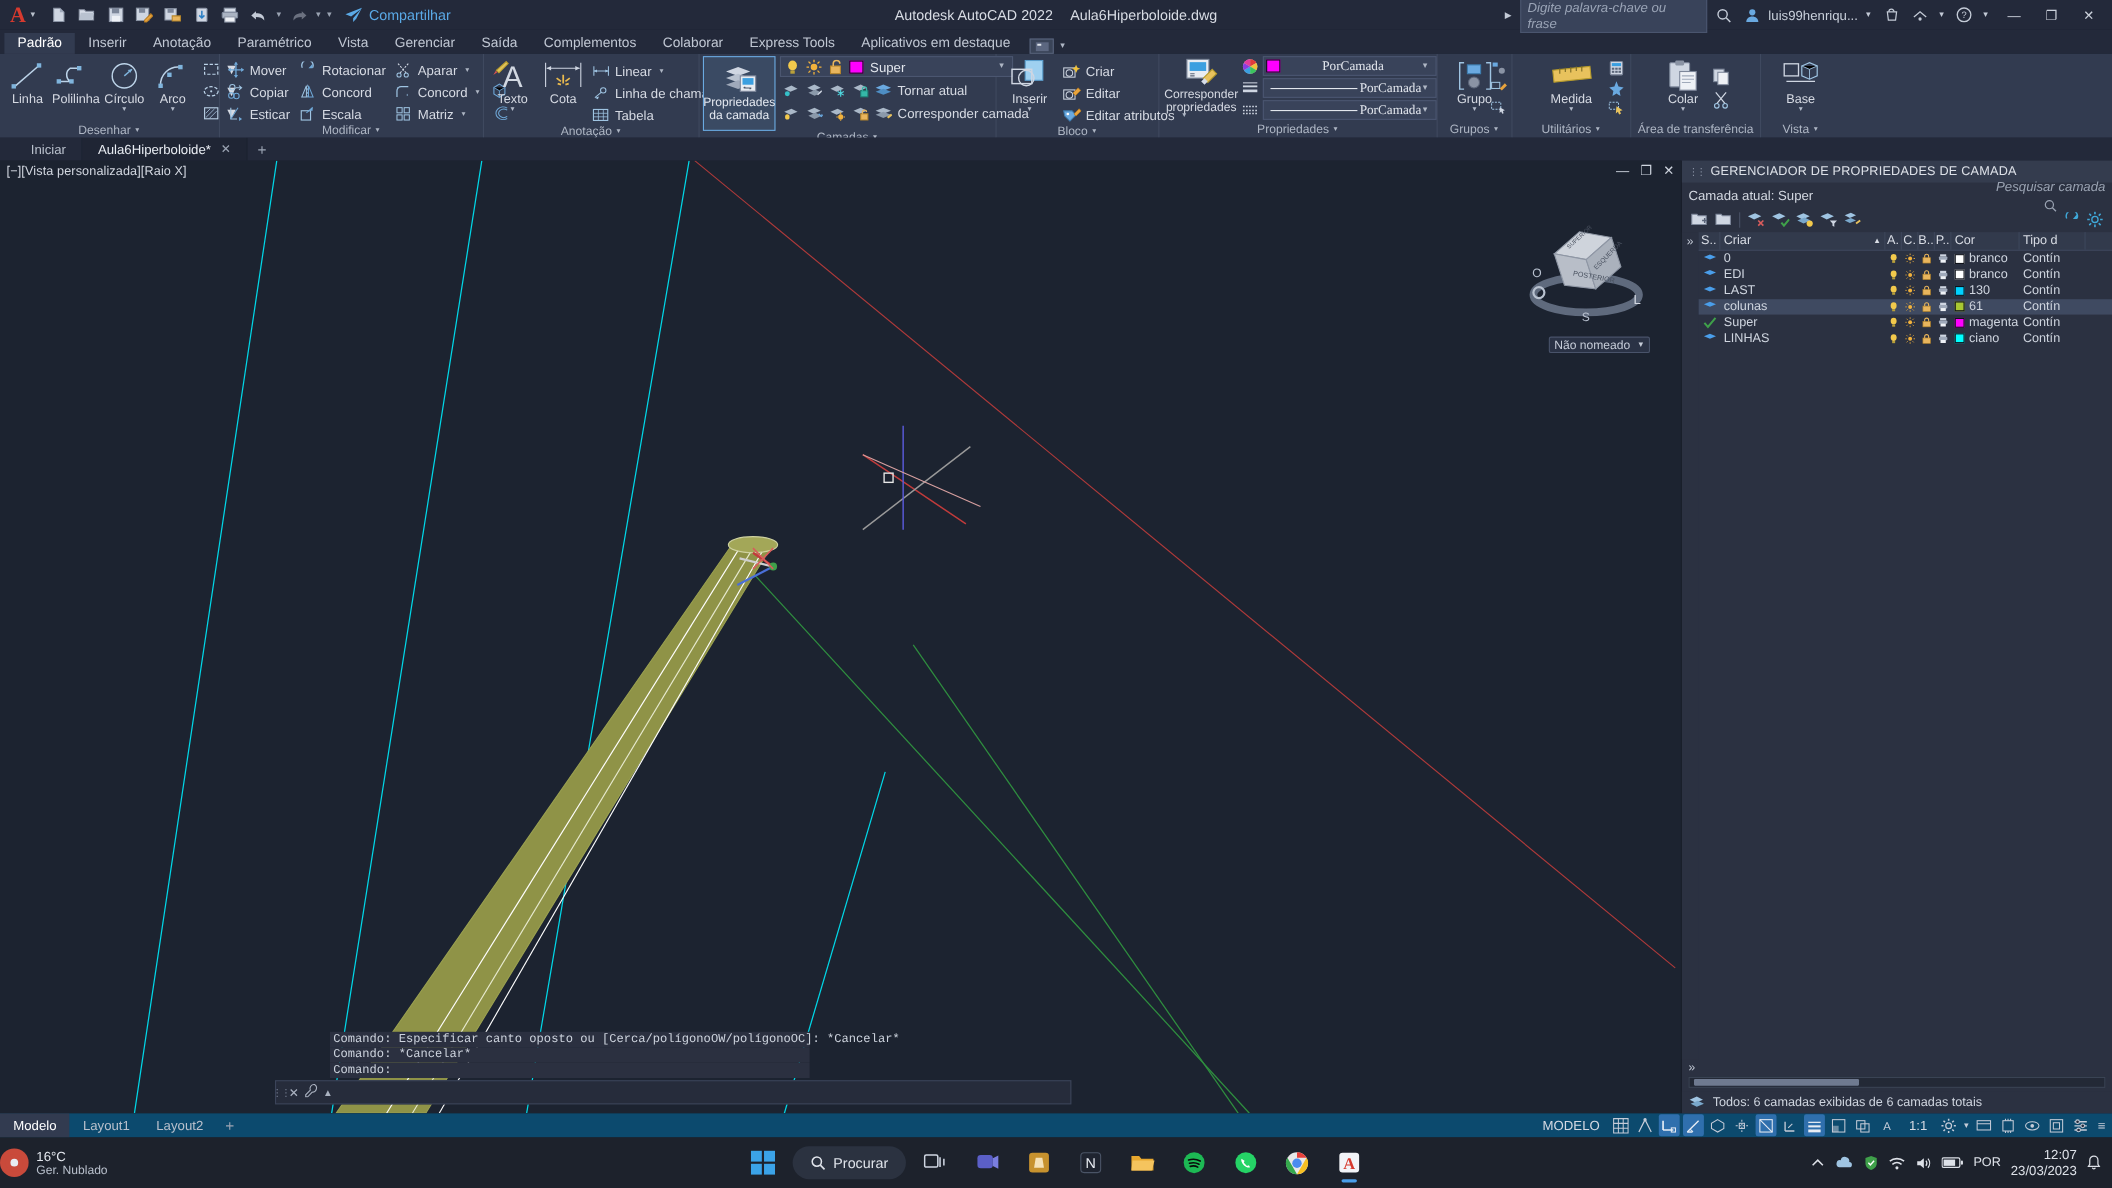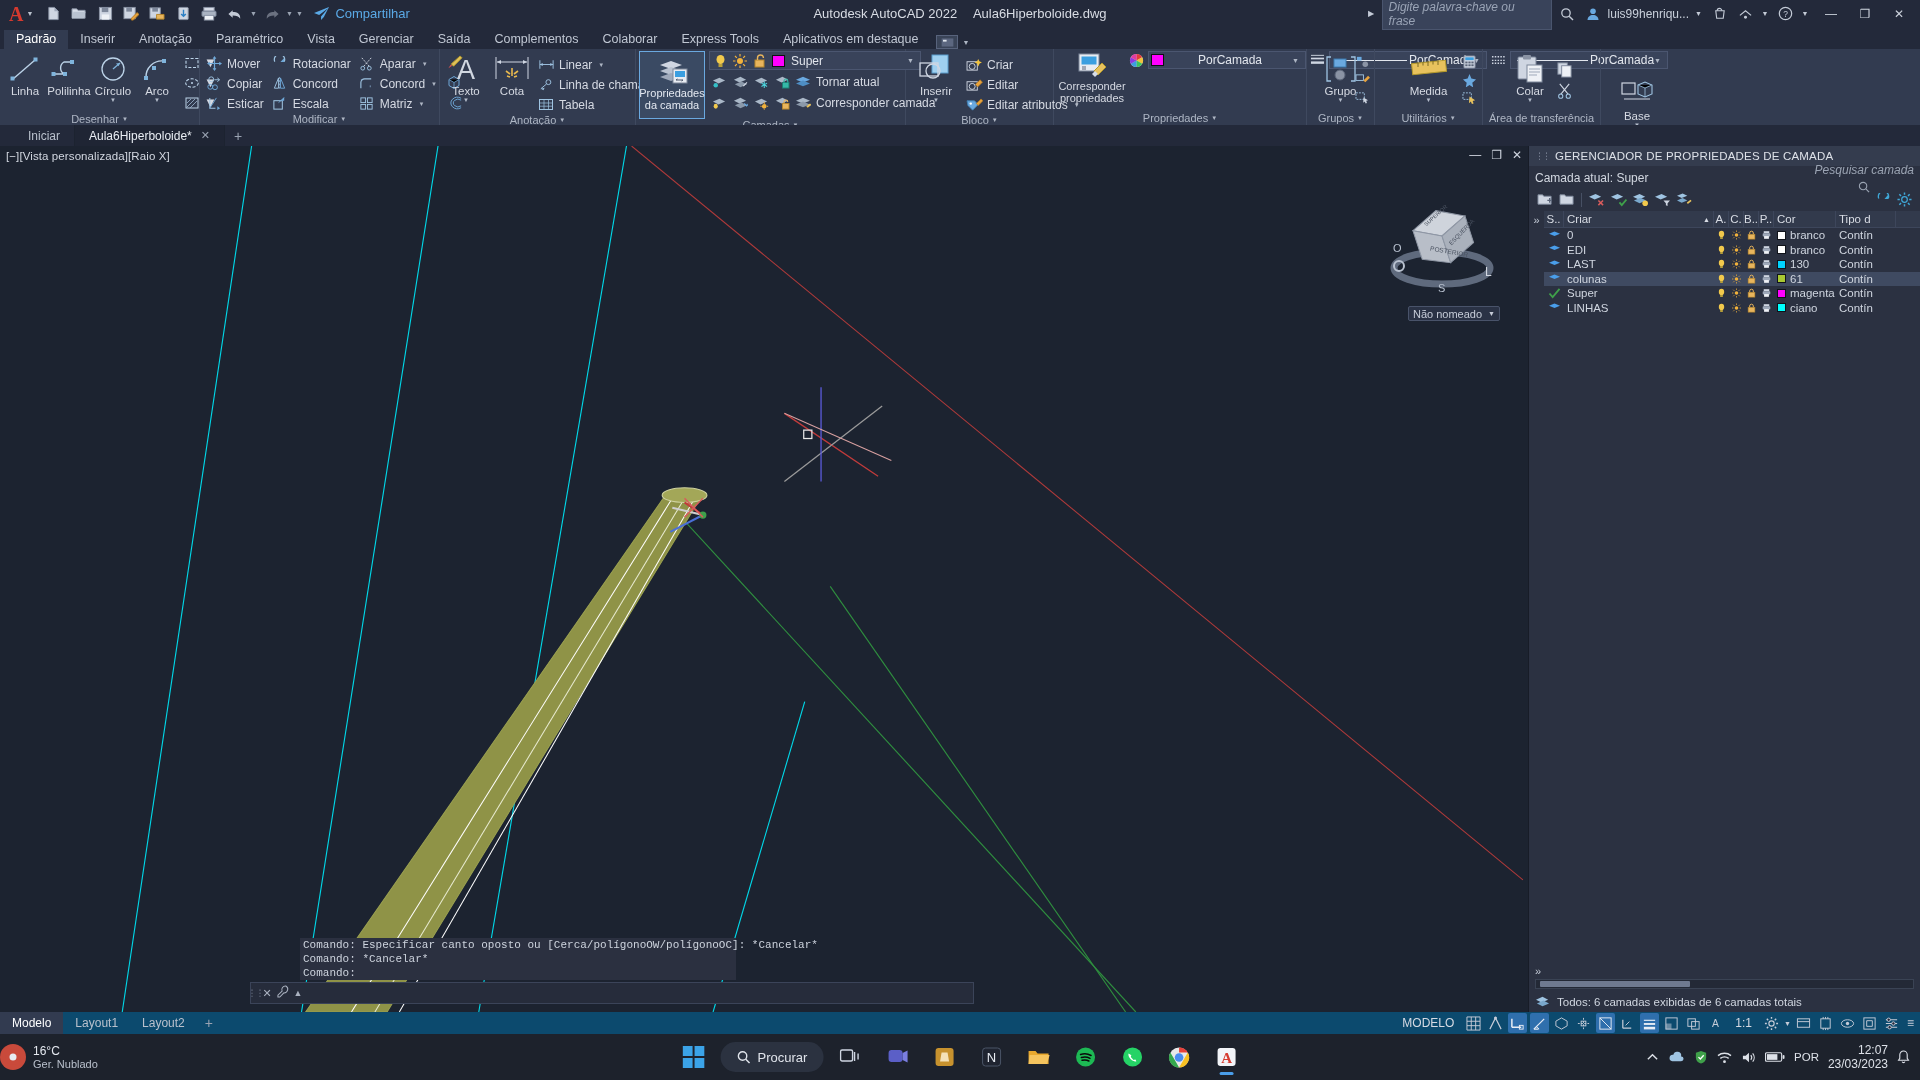--- a/index.html
+++ b/index.html
@@ -871,21 +871,21 @@
               <rect x="7" y="2" width="20" height="17" fill="#e8ecf2" stroke="#7d879a"></rect>
               <rect x="9.5" y="4.5" width="15" height="8" fill="#3b9fe0"></rect>
               <path d="M10 15h4M10 17h4" stroke="#5a6478" stroke-width="1"></path>
               <path d="M22 19l8-8 4 4-8 8z" fill="#e8c25d" stroke="#b59a2c"></path>
               <path d="M20 22l3-3 3 3-3 3z" fill="#d7dde8"></path>
             </svg>
           </span>
           <span style="font-size:11px;color:#d6dae3;line-height:12px;">Corresponder</span>
           <span style="font-size:11px;color:#d6dae3;line-height:12px;">propriedades</span>
         </div>
-        <div style="display:flex;flex-direction:row;gap:2px;">
+        <div style="display:flex;flex-direction:column;gap:2px;font-family:Liberation Serif, serif;">
           <div style="display:flex;align-items:center;gap:3px;">
             <span class="icobox">
               <svg width="15" height="15" viewBox="0 0 16 16">
                 <circle cx="8" cy="8" r="7" fill="#ccc"></circle>
                 <path d="M8 8L8 1A7 7 0 0114 4.5z" fill="#e23b3b"></path>
                 <path d="M8 8l6-3.5A7 7 0 0114 11.5z" fill="#f2c23c"></path>
                 <path d="M8 8l6 3.5A7 7 0 018 15z" fill="#3bc45e"></path>
                 <path d="M8 8v7A7 7 0 012 11.5z" fill="#3b9fe0"></path>
                 <path d="M8 8L2 11.5A7 7 0 012 4.5z" fill="#8b3be0"></path>
                 <path d="M8 8L2 4.5A7 7 0 018 1z" fill="#e23b9f"></path>
@@ -1047,21 +1047,21 @@
                 <circle cx="13" cy="15" r="2.2" fill="none" stroke="#9fc4e2" stroke-width="1.1"></circle>
               </svg>
           </div>
         </div>
       </div>
       <div class="rpanel-title">
         <span>Área de transferência</span>
       </div>
     </div>
 
-    <div class="rpanel" style="width:72px;border-right:none;margin-top:25px;">
+    <div class="rpanel" style="width:72px;border-right:none;">
       <div class="rpanel-body" style="justify-content:center;">
         <div class="big-btn">
           <span class="ico">
             <svg width="36" height="30" viewBox="0 0 36 30">
               <rect x="3" y="4" width="13" height="11" fill="none" stroke="#cfd6e2" stroke-width="1.2"></rect>
               <path d="M19 6l7-3 7 3v9l-7 3-7-3z" fill="none" stroke="#9fc4e2" stroke-width="1.1"></path>
               <path d="M19 6l7 3 7-3M26 9v9" stroke="#9fc4e2" stroke-width=".8"></path>
               <path d="M5 20h26" stroke="#cfd6e2" stroke-width="1"></path>
             </svg>
           </span>

